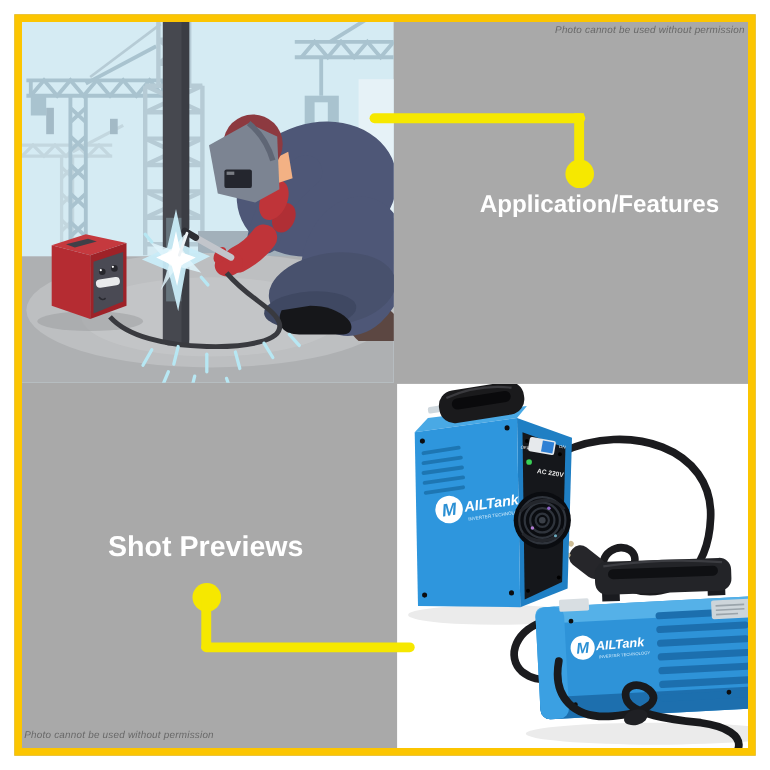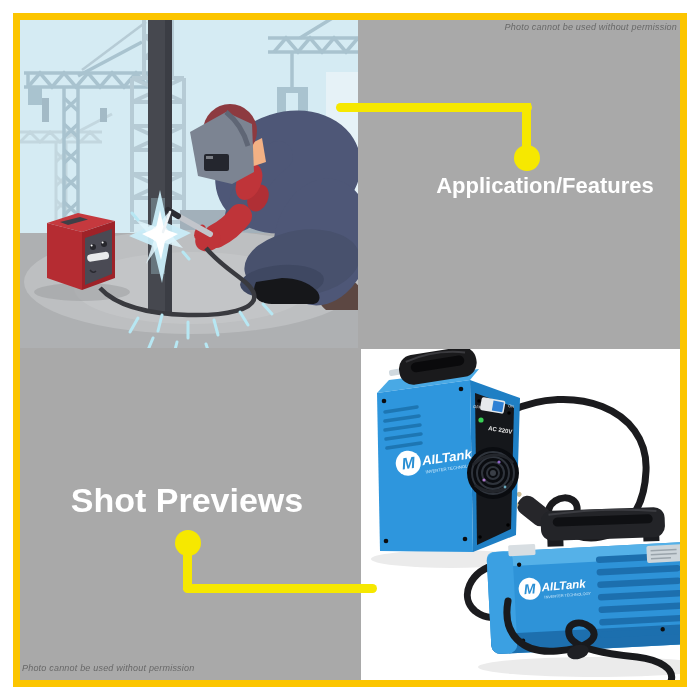--- a/index.html
+++ b/index.html
@@ -30,21 +30,21 @@
   .app-v{left:522px;top:103px;height:48px;}
   .app-dot{left:514px;top:145px;}
   .shot-v{left:183px;top:542px;height:48px;}
   .shot-h{left:183px;top:584px;width:194px;}
   .shot-dot{left:175px;top:530px;}
   .section-label{
     position:absolute;color:#ffffff;font-weight:bold;white-space:nowrap;
     transform:translateX(-50%);
   }
   .label-app{left:545px;top:173px;font-size:22px;}
-  .label-shot{left:187px;top:481px;font-size:34px;}
+  .label-shot{left:187px;top:481px;font-size:26px;}
   svg{display:block;}
   svg text{font-family:"Liberation Sans",sans-serif;}
 </style>
 </head>
 <body>
 
 <div class="frame"></div>
 
 <div class="illustration">
 <svg width="338" height="328" viewBox="0 0 338 328">

